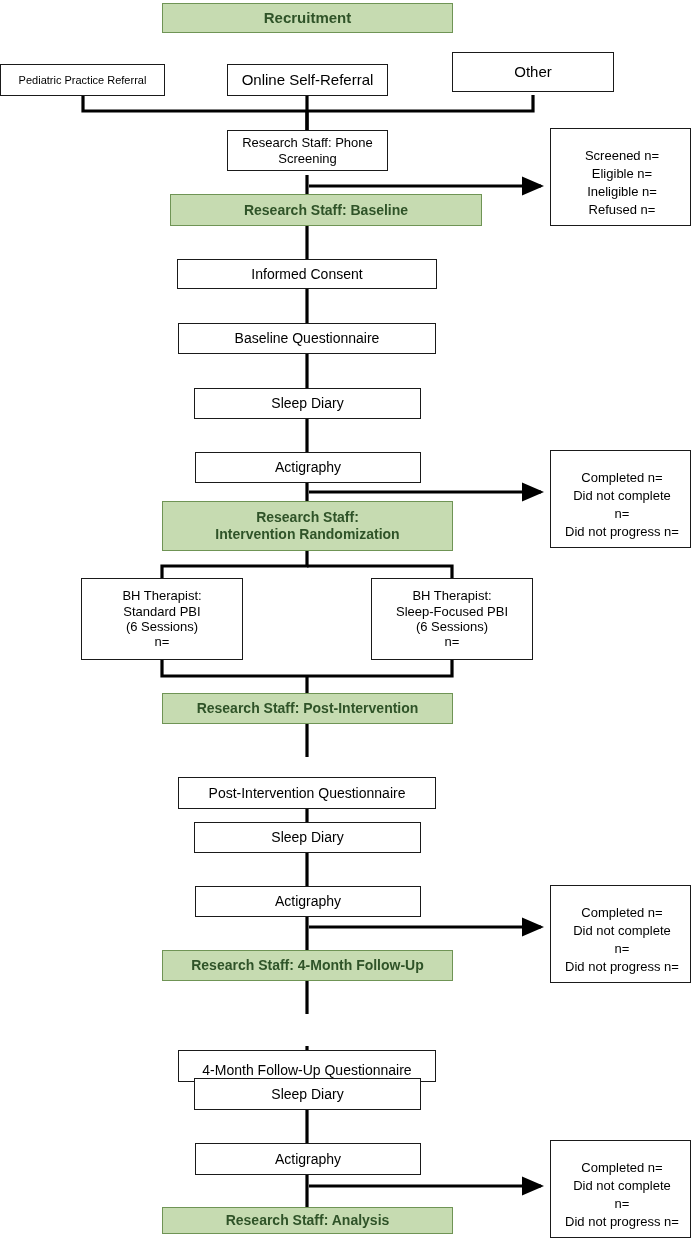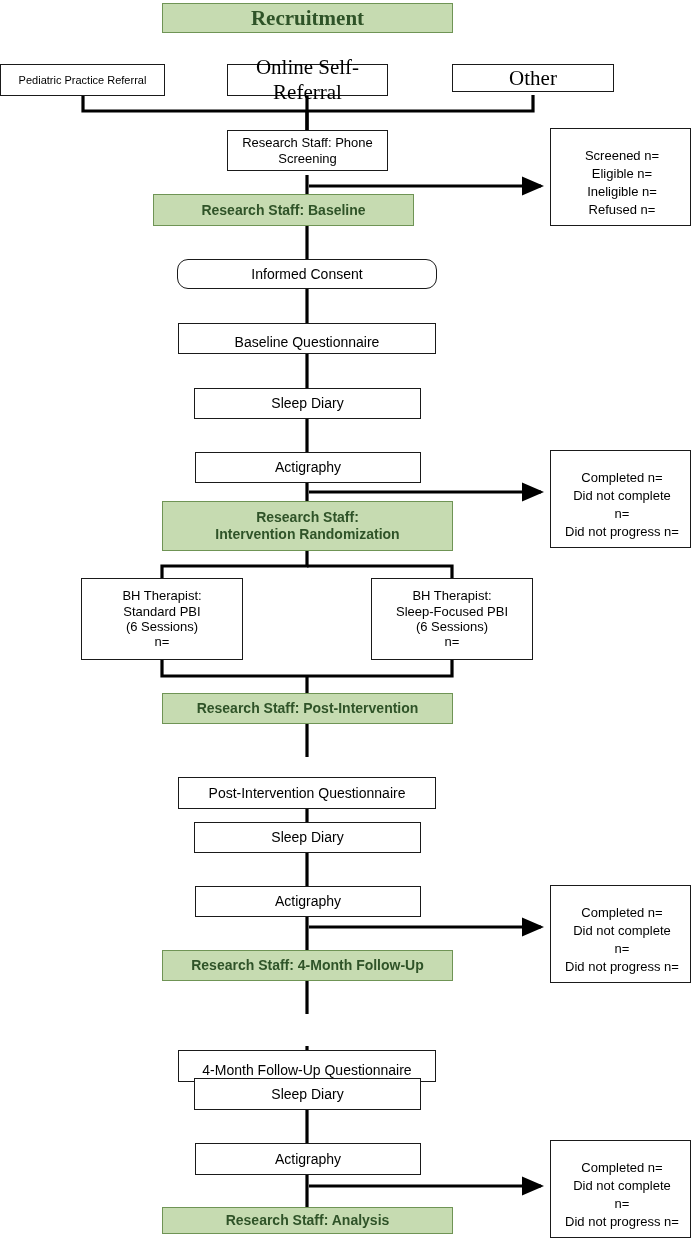--- a/index.html
+++ b/index.html
@@ -52,21 +52,21 @@
     padding: 18px 6px 4px 9px;
     line-height: 1.38;
   }
   .node.sidebox .ln {
     display: block;
     white-space: nowrap;
   }
   .n-small { font-size: 11px; }
   .n-med   { font-size: 13px; }
   .n-reg   { font-size: 14px; }
-  .n-big   { font-size: 21px; font-family: Liberation Serif, serif; }
+  .n-big   { font-size: 15px; }
 </style>
 </head>
 <body>
 
 <div id="canvas">
 
   <svg class="connectors" viewBox="0 0 695 1240" xmlns="http://www.w3.org/2000/svg">
     <defs>
       <marker id="arrowhead" markerWidth="7" markerHeight="7" refX="6" refY="3" orient="auto" markerUnits="strokeWidth">
         <path d="M0,0 L7,3 L0,6 z" fill="#000000"></path>
@@ -117,45 +117,45 @@
   </div>
 
   <div class="node n-small" style="left:0px; top:64px; width:165px; height:32px;">
     <span>Pediatric Practice Referral</span>
   </div>
 
   <div class="node n-big" style="left:227px; top:64px; width:161px; height:32px;">
     <span>Online Self-Referral</span>
   </div>
 
-  <div class="node n-big" style="left:452px; top:64px; width:162px; height:28px;">
+  <div class="node n-big" style="left:452px; top:52px; width:162px; height:40px;">
     <span>Other</span>
   </div>
 
   <div class="node n-med" style="left:227px; top:130px; width:161px; height:41px; flex-direction:column;">
     <span>Research Staff: Phone</span>
     <span>Screening</span>
   </div>
 
   <div class="node sidebox n-med" style="left:550px; top:128px; width:141px; height:98px;">
     <span class="ln">Screened n=</span>
     <span class="ln">Eligible n=</span>
     <span class="ln">Ineligible n=</span>
     <span class="ln">Refused n=</span>
   </div>
 
-  <div class="node green n-reg" style="left:153px; top:194px; width:261px; height:32px;">
+  <div class="node green n-reg" style="left:170px; top:194px; width:312px; height:32px;">
     <span>Research Staff: Baseline</span>
   </div>
 
-  <div class="node n-reg" style="left:177px; top:259px; width:260px; height:30px;border-radius:11px;">
+  <div class="node n-reg" style="left:177px; top:259px; width:260px; height:30px;">
     <span>Informed Consent</span>
   </div>
 
-  <div class="node n-reg" style="left:178px; top:323px; width:258px; height:31px;align-items:flex-end;">
+  <div class="node n-reg" style="left:178px; top:323px; width:258px; height:31px;">
     <span>Baseline Questionnaire</span>
   </div>
 
   <div class="node n-reg" style="left:194px; top:388px; width:227px; height:31px;">
     <span>Sleep Diary</span>
   </div>
 
   <div class="node n-reg" style="left:195px; top:452px; width:226px; height:31px;">
     <span>Actigraphy</span>
   </div>

